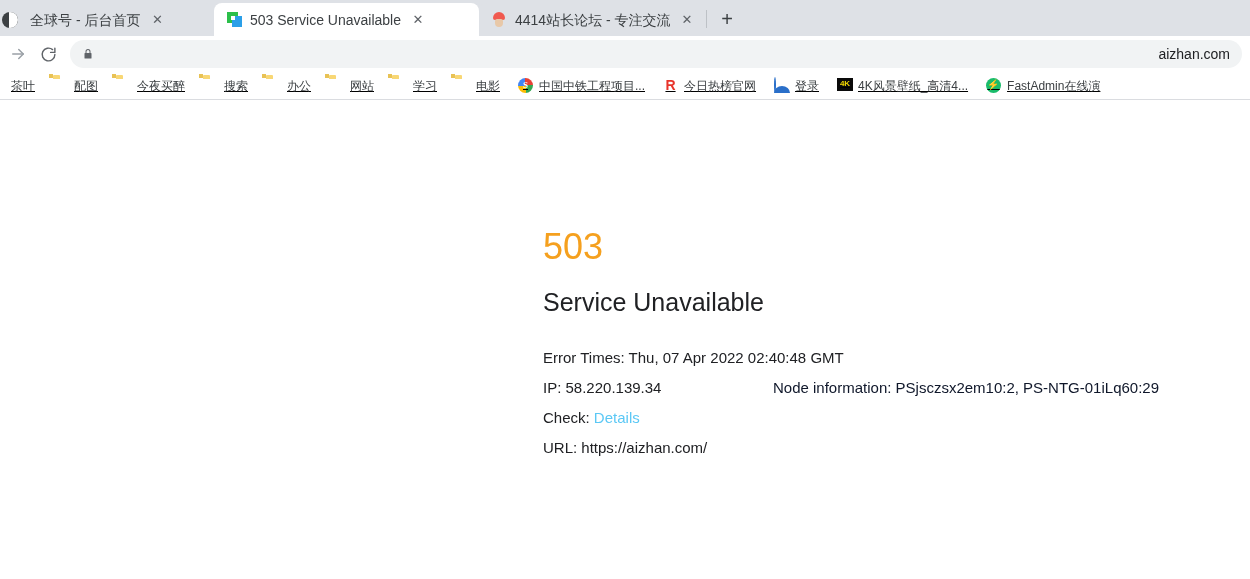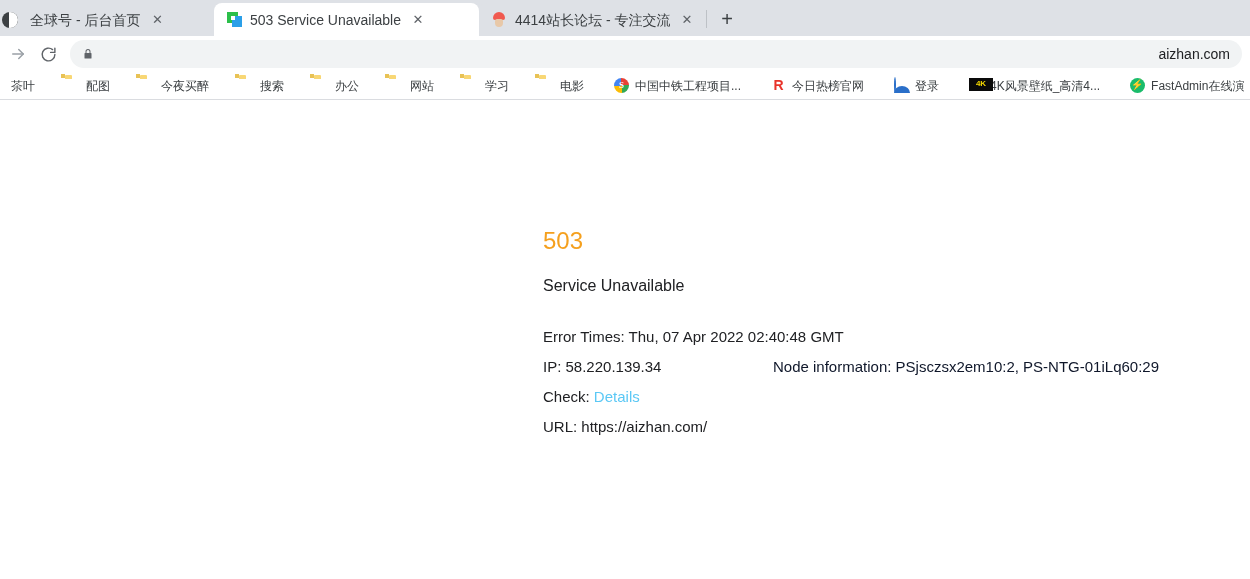--- a/index.html
+++ b/index.html
@@ -149,23 +149,24 @@
     line-height: 28px;
   }
 
   
   .bookmarks {
     height: 28px;
     background: #ffffff;
     display: flex;
     align-items: center;
     padding: 0 4px;
-    gap: 16px;
+    gap: 4px;
     border-bottom: 1px solid #dadce0;
     overflow: hidden;
+    text-decoration: underline;
   }
   .bm {
     display: flex;
     align-items: center;
     gap: 5px;
     padding: 3px 7px;
     border-radius: 4px;
     font-size: 12px;
     color: #3c4043;
     white-space: nowrap;
@@ -211,21 +212,21 @@
     border: 1.5px solid #2a6fc9;
     position: relative; overflow: hidden;
   }
   .ico-login::after {
     content: ""; position: absolute; left: -1px; bottom: -1px;
     width: 16px; height: 7px; background: #2a6fc9;
     border-radius: 50% 50% 0 0 / 100% 100% 0 0;
   }
 
   .ico-4k {
-    width: 24px; height: 13px;
+    width: 16px; height: 13px;
     background: #0a0a0a;
     display: flex; align-items: center; justify-content: center;
     color: #f4d800; font-size: 8px; font-weight: bold;
     font-family: "Liberation Sans", sans-serif; line-height: 1;
   }
 
   .ico-tax {
     width: 15px; height: 15px; border-radius: 50%;
     background: #1867c8;
     position: relative;
@@ -254,28 +255,28 @@
     background: #ffffff;
     position: relative;
   }
   .err {
     position: absolute;
     left: 543px;
     top: 129px;
     width: 660px;
   }
   .err-code {
-    font-size: 24px;
+    font-size: 36px;
     color: #f5a01e;
     font-family: "Liberation Sans", sans-serif;
     line-height: 1;
     margin-bottom: 25px;
   }
   .err-title {
-    font-size: 16px;
+    font-size: 25px;
     color: #202124;
     font-family: "Liberation Sans", sans-serif;
     font-weight: normal;
     line-height: 1;
     margin-bottom: 28px;
   }
   .err-line {
     font-size: 15px;
     color: #202124;
     line-height: 30px;

